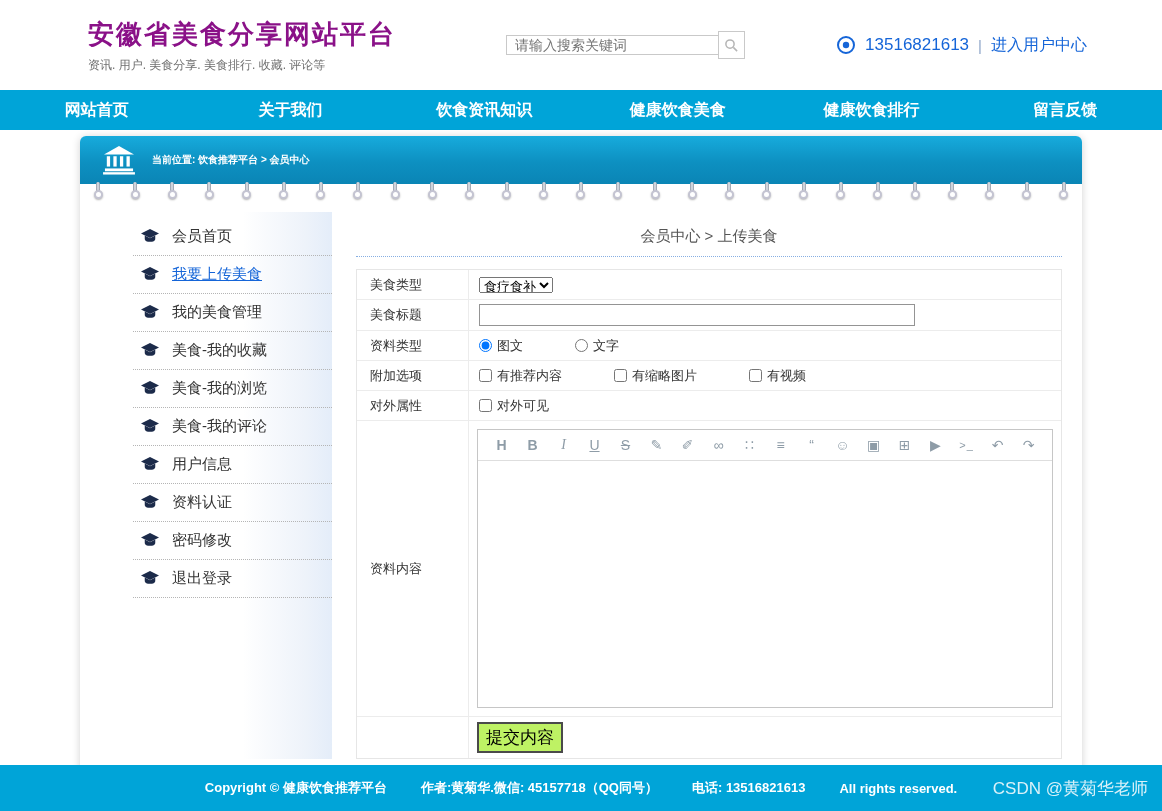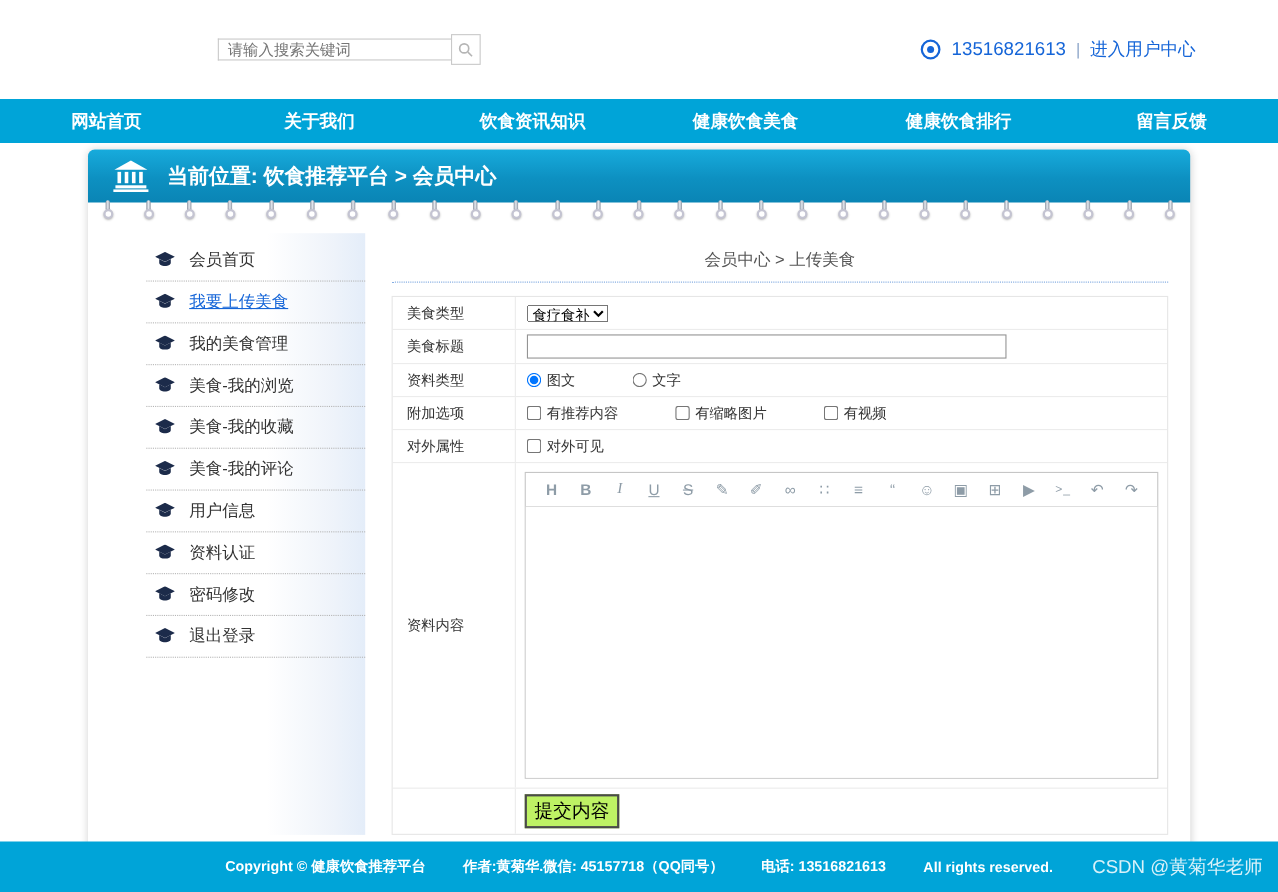--- a/index.html
+++ b/index.html
@@ -21,21 +21,21 @@
   .sep { color:#8ea6c9; font-size:15px; }
   .user-link { color:#1565d8; font-size:16px; text-decoration:none; }
   
   .nav { height:40px; background:#00a4d8; display:flex; }
   .nav a { flex:1; display:flex; align-items:center; justify-content:center; color:#fff; font-size:16px; font-weight:bold; text-decoration:none; }
   
   .card { width:1002px; margin:6px auto 0; background:#fff; border-radius:6px; box-shadow:0 1px 8px rgba(0,0,0,.18); padding-bottom:26px; }
   .crumb { height:48px; border-radius:6px 6px 0 0; display:flex; align-items:center; padding-left:22px;
            background:linear-gradient(180deg,#17abdc 0%,#0d90c1 55%,#0a85b5 100%); }
   .crumb-icon { width:34px; height:30px; margin-right:16px; }
-  .crumb-text { color:#fff; font-size:19px; font-weight:bold; }
+  .crumb-text { color:#fff; font-size:10px; font-weight:bold; }
   
   .rings { display:flex; justify-content:space-between; padding:0 12px; height:30px; margin-top:-2px; position:relative; z-index:2; }
   .ring { display:flex; flex-direction:column; align-items:center; width:12px; }
   .ring .stem { display:block; width:4px; height:10px; border-radius:2px; background:linear-gradient(to right,#8f96a3,#e4e8ee 50%,#8f96a3); margin-bottom:-2px; }
   .ring .bead { display:block; width:9px; height:9px; border:2px solid #c4c4d2; border-radius:50%; background:#fff; box-shadow:0 1px 2px rgba(0,0,0,.3); }
   
   .content { display:flex; padding:0 20px 8px;margin-left:33px; }
   .sidebar { width:208px; padding-top:6px; background:linear-gradient(to right,#ffffff 55%,#eef3fa 86%,#e4edf9 100%); }
   .side-item { display:flex; align-items:center; gap:13px; padding:9px 4px 9px 8px; border-bottom:1px dotted #b5b5b5; font-size:15px; color:#333; cursor:pointer; }
   .side-item .cap-icon { width:18px; height:15px; flex:0 0 auto; }
@@ -67,20 +67,24 @@
   .editor textarea::-webkit-scrollbar-thumb { background:#cfcfcf; border:3px solid #f4f4f4; }
   .submit-btn { font-size:17px; padding:2px 7px; border:2px solid #4a4a4a; background:#bef264; cursor:pointer;font-family:Liberation Serif, serif; }
   
   .footer { position:absolute; bottom:0; left:0; width:1162px; height:46px; background:#00a4d8; display:flex; align-items:center; justify-content:center; gap:34px; color:#fff; font-size:13px; font-weight:bold; }
   .watermark { position:absolute; right:14px; top:50%; transform:translateY(-50%); color:rgba(255,255,255,.85); font-size:17px; font-weight:normal; }
 </style>
 </head>
 <body>
 
 <div class="header">
+  <div class="brand">
+    <h1>安徽省美食分享网站平台</h1>
+    <p>资讯. 用户. 美食分享. 美食排行. 收藏. 评论等</p>
+  </div>
   <div class="search">
     <input type="text" placeholder="请输入搜索关键词" style="">
     <button>
       <svg width="15" height="15" viewBox="0 0 20 20">
         <circle cx="8" cy="8" r="5.5" fill="none" stroke="#b5b5b5" stroke-width="2"></circle>
         <line x1="12.5" y1="12.5" x2="17.5" y2="17.5" stroke="#b5b5b5" stroke-width="2"></line>
       </svg>
     </button>
   </div>
   <div class="header-right">
@@ -251,28 +255,28 @@
             <path d="M12 0 L24 6 L12 12 L0 6 Z" fill="#1c2b4a"></path>
             <path d="M5 8.5 v5 c0 1.9 3.1 3.6 7 3.6 s7-1.7 7-3.6 v-5 L12 12.2 Z" fill="#1c2b4a"></path>
           </svg>
         <span class="lbl">我的美食管理</span>
       </div>
       <div class="side-item">
         <svg class="cap-icon" viewBox="0 0 24 20">
             <path d="M12 0 L24 6 L12 12 L0 6 Z" fill="#1c2b4a"></path>
             <path d="M5 8.5 v5 c0 1.9 3.1 3.6 7 3.6 s7-1.7 7-3.6 v-5 L12 12.2 Z" fill="#1c2b4a"></path>
           </svg>
+        <span class="lbl">美食-我的收藏</span>
+      </div>
+      <div class="side-item">
+        <svg class="cap-icon" viewBox="0 0 24 20">
+            <path d="M12 0 L24 6 L12 12 L0 6 Z" fill="#1c2b4a"></path>
+            <path d="M5 8.5 v5 c0 1.9 3.1 3.6 7 3.6 s7-1.7 7-3.6 v-5 L12 12.2 Z" fill="#1c2b4a"></path>
+          </svg>
         <span class="lbl">美食-我的浏览</span>
-      </div>
-      <div class="side-item">
-        <svg class="cap-icon" viewBox="0 0 24 20">
-            <path d="M12 0 L24 6 L12 12 L0 6 Z" fill="#1c2b4a"></path>
-            <path d="M5 8.5 v5 c0 1.9 3.1 3.6 7 3.6 s7-1.7 7-3.6 v-5 L12 12.2 Z" fill="#1c2b4a"></path>
-          </svg>
-        <span class="lbl">美食-我的收藏</span>
       </div>
       <div class="side-item">
         <svg class="cap-icon" viewBox="0 0 24 20">
             <path d="M12 0 L24 6 L12 12 L0 6 Z" fill="#1c2b4a"></path>
             <path d="M5 8.5 v5 c0 1.9 3.1 3.6 7 3.6 s7-1.7 7-3.6 v-5 L12 12.2 Z" fill="#1c2b4a"></path>
           </svg>
         <span class="lbl">美食-我的评论</span>
       </div>
       <div class="side-item">
         <svg class="cap-icon" viewBox="0 0 24 20">

